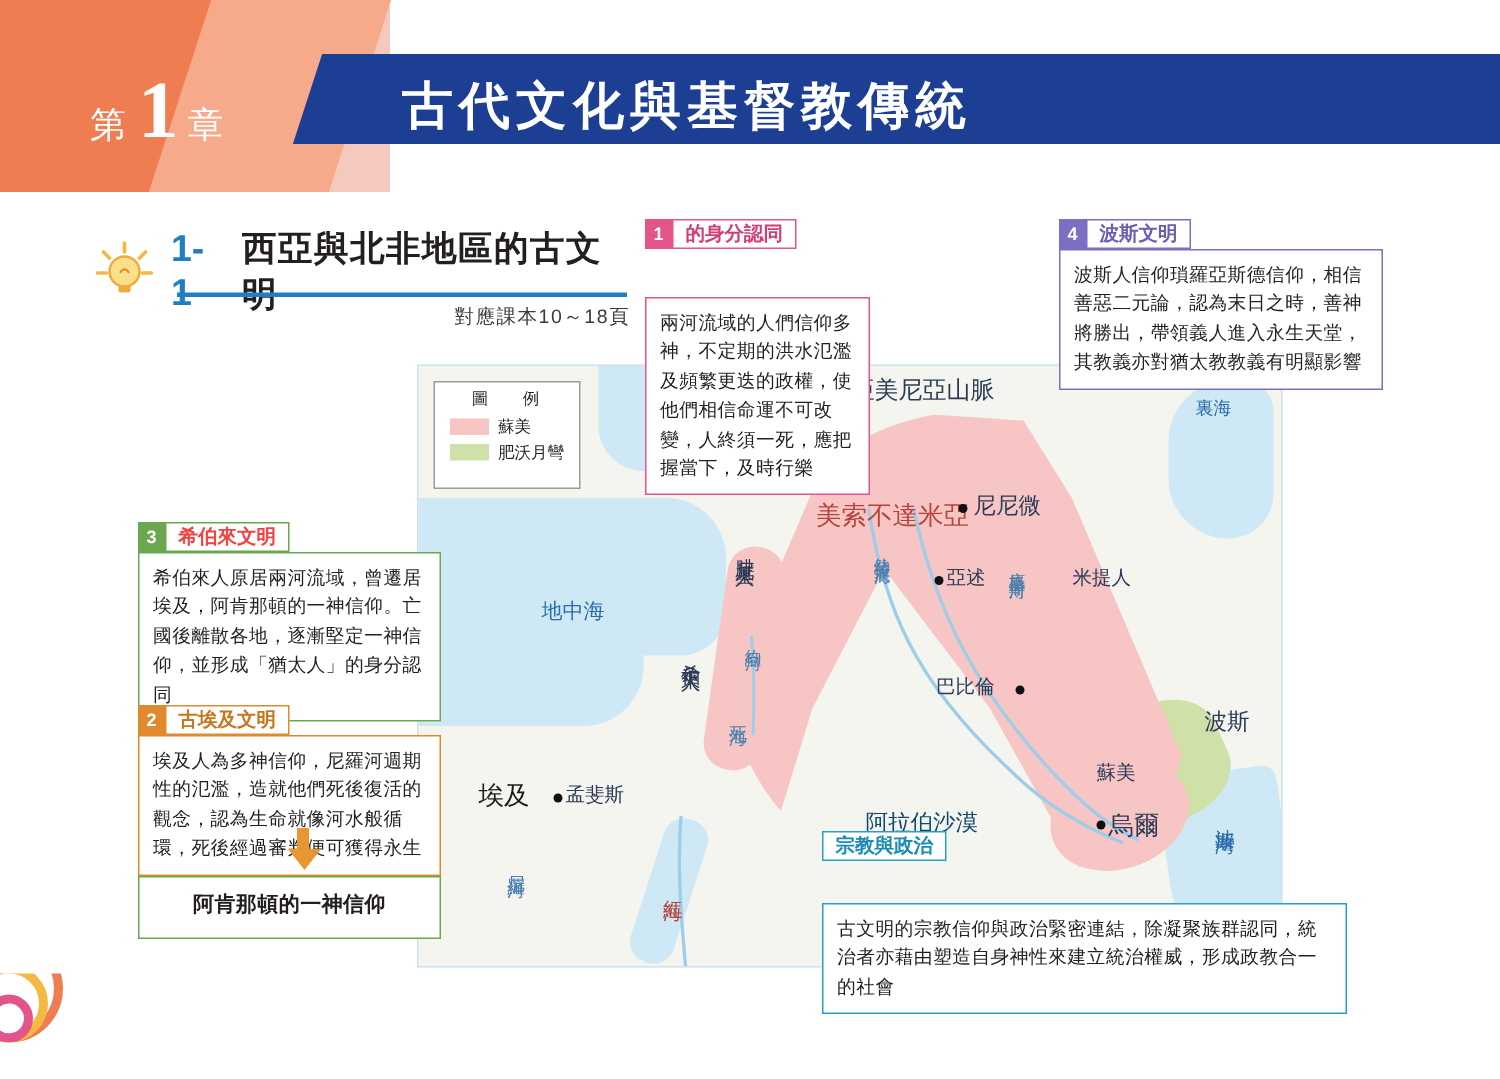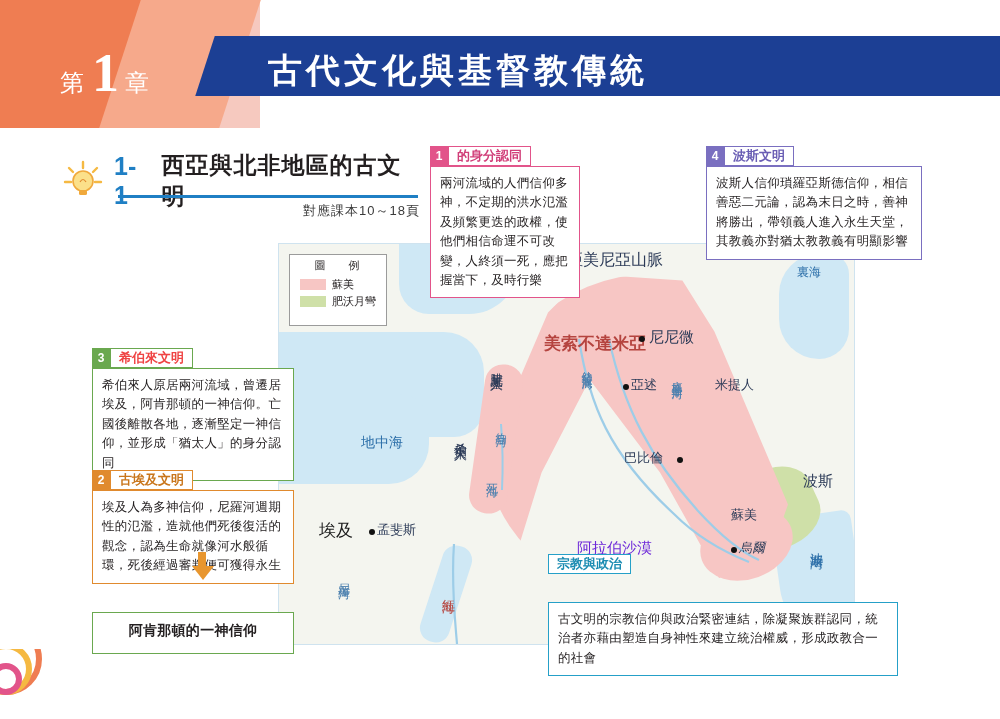--- a/index.html
+++ b/index.html
@@ -54,31 +54,31 @@
 
   
   .tag{position:absolute;display:flex;align-items:stretch;height:20px;}
   .tag-num{width:18px;display:flex;align-items:center;justify-content:center;color:#fff;
      font-size:12px;font-weight:bold;}
   .tag-txt{display:flex;align-items:center;padding:0 8px;font-size:13px;font-weight:bold;
      background:#fff;}
   .box{position:absolute;background:#ffffff;font-size:12.5px;line-height:1.55;padding:7px 9px;
      letter-spacing:.3px;}
 
-  .b1{border:1.4px solid #e2548a;color:#231f20;}
+  .b1{border:1.4px solid #e2548a;color:#231f20;margin-top:32px;}
   .t1 .tag-num{background:#e2548a;} .t1 .tag-txt{border:1.4px solid #e2548a;color:#d13f79;}
   .b2{border:1.4px solid #e08a2e;}
   .t2 .tag-num{background:#e08a2e;} .t2 .tag-txt{border:1.4px solid #e08a2e;color:#c9761c;}
   .b3{border:1.4px solid #6aa84f;}
   .t3 .tag-num{background:#6aa84f;} .t3 .tag-txt{border:1.4px solid #6aa84f;color:#ef4444;}
   .b4{border:1.4px solid #7a6fc0;}
   .t4 .tag-num{background:#7a6fc0;} .t4 .tag-txt{border:1.4px solid #7a6fc0;color:#6a5eb4;}
   .b5{border:1.4px solid #25a0c8;}
   .t5 .tag-txt{border:1.4px solid #25a0c8;color:#1b8cb2;background:#fff;}
-  .b6{border:1.4px solid #6aa84f;margin-top:28px;}
+  .b6{border:1.4px solid #6aa84f;}
   .b6-title{text-align:center;font-size:14px;font-weight:bold;color:#231f20;margin-bottom:4px;}
   svg.lines{position:absolute;left:0;top:0;width:1000px;height:719px;pointer-events:none;}
 
   .arrow-down{position:absolute;left:192px;top:566px;width:0;height:0;
      border-left:11px solid transparent;border-right:11px solid transparent;border-top:14px solid #e8962f;}
   .arrow-stem{position:absolute;left:198px;top:552px;width:8px;height:16px;background:#e8962f;}
 
   
   .rainbow{position:absolute;left:0;bottom:24px;width:60px;height:46px;overflow:hidden;}
   .rainbow i{position:absolute;left:-30px;bottom:0;border-radius:50%;}
@@ -179,43 +179,43 @@
     </div>
     <div class="legend-row">
       <span class="sw" style="background:#cfe0a8;"></span>
       <span>肥沃月彎</span>
     </div>
   </div>
 
   <div class="map-label big" style="left:288px;top:6px;color:#2b3a57;">亞美尼亞山脈</div>
   <div class="map-label" style="left:518px;top:20px;color:#2b6ea8;">裏海</div>
   <div class="map-label" style="left:222px;top:38px;font-size:15px;color:#1a1a1a;">亞述</div>
-  <div class="map-label big" style="left:265px;top:88px;font-weight:bold;color:#b5443f;font-size:17px;">美索不達米亞</div>
+  <div class="map-label big" style="left:265px;top:88px;font-weight:normal;color:#b5443f;font-size:17px;">美索不達米亞</div>
   <div class="dot" style="left:360px;top:92px;"></div>
   <div class="map-label" style="left:370px;top:84px;font-size:15px;">尼尼微</div>
   <div class="dot" style="left:344px;top:140px;"></div>
   <div class="map-label" style="left:352px;top:132px;font-size:13px;">亞述</div>
   <div class="map-label" style="left:436px;top:132px;font-size:13px;">米提人</div>
   <div class="map-label v" style="left:208px;top:118px;font-size:13px;">腓尼基人</div>
   <div class="map-label v" style="left:300px;top:118px;font-size:11px;color:#4a7fae;">幼發拉底河</div>
   <div class="map-label v" style="left:390px;top:128px;font-size:11px;color:#4a7fae;">底格里斯河</div>
   <div class="dot" style="left:398px;top:213px;"></div>
   <div class="map-label" style="left:345px;top:205px;font-size:13px;">巴比倫</div>
-  <div class="map-label" style="left:82px;top:155px;font-size:14px;color:#2b6ea8;margin-top:35px;">地中海</div>
+  <div class="map-label" style="left:82px;top:155px;font-size:14px;color:#2b6ea8;">地中海</div>
   <div class="map-label v" style="left:214px;top:180px;font-size:11px;color:#4a7fae;">約旦河</div>
   <div class="map-label v" style="left:204px;top:230px;font-size:12px;color:#4a7fae;">死海</div>
   <div class="map-label v" style="left:172px;top:188px;font-size:13px;">希伯來人</div>
   <div class="map-label" style="left:524px;top:228px;font-size:15px;">波斯</div>
   <div class="map-label" style="left:452px;top:262px;font-size:13px;">蘇美</div>
   <div class="dot" style="left:452px;top:303px;"></div>
-  <div class="map-label" style="left:460px;top:295px;font-size:13px;font-style:italic;">烏爾</div>
+  <div class="map-label" style="left:460px;top:295px;font-size:17px;">烏爾</div>
   <div class="map-label big" style="left:40px;top:275px;font-size:17px;">埃及</div>
   <div class="dot" style="left:90px;top:285px;"></div>
   <div class="map-label" style="left:98px;top:277px;font-size:13px;">孟斐斯</div>
-  <div class="map-label" style="left:278px;top:295px;font-size:15px;color:#6d28d9;padding-left:20px;">阿拉伯沙漠</div>
+  <div class="map-label" style="left:278px;top:295px;font-size:15px;color:#0c4a6e;padding-left:20px;">阿拉伯沙漠</div>
   <div class="map-label v" style="left:56px;top:330px;font-size:12px;color:#4a7fae;">尼羅河</div>
   <div class="map-label v" style="left:160px;top:345px;font-size:13px;color:#b5443f;">紅海</div>
   <div class="map-label v" style="left:528px;top:298px;font-size:13px;color:#2b6ea8;">波斯灣</div>
 </div>
 
 <div class="tag t1" style="left:430px;top:146px;">
   <div class="tag-num">1</div>
   <div class="tag-txt">的身分認同</div>
 </div>
 <div class="box b1" style="left:430px;top:166px;width:130px;">兩河流域的人們信仰多神，不定期的洪水氾濫及頻繁更迭的政權，使他們相信命運不可改變，人終須一死，應把握當下，及時行樂</div>

